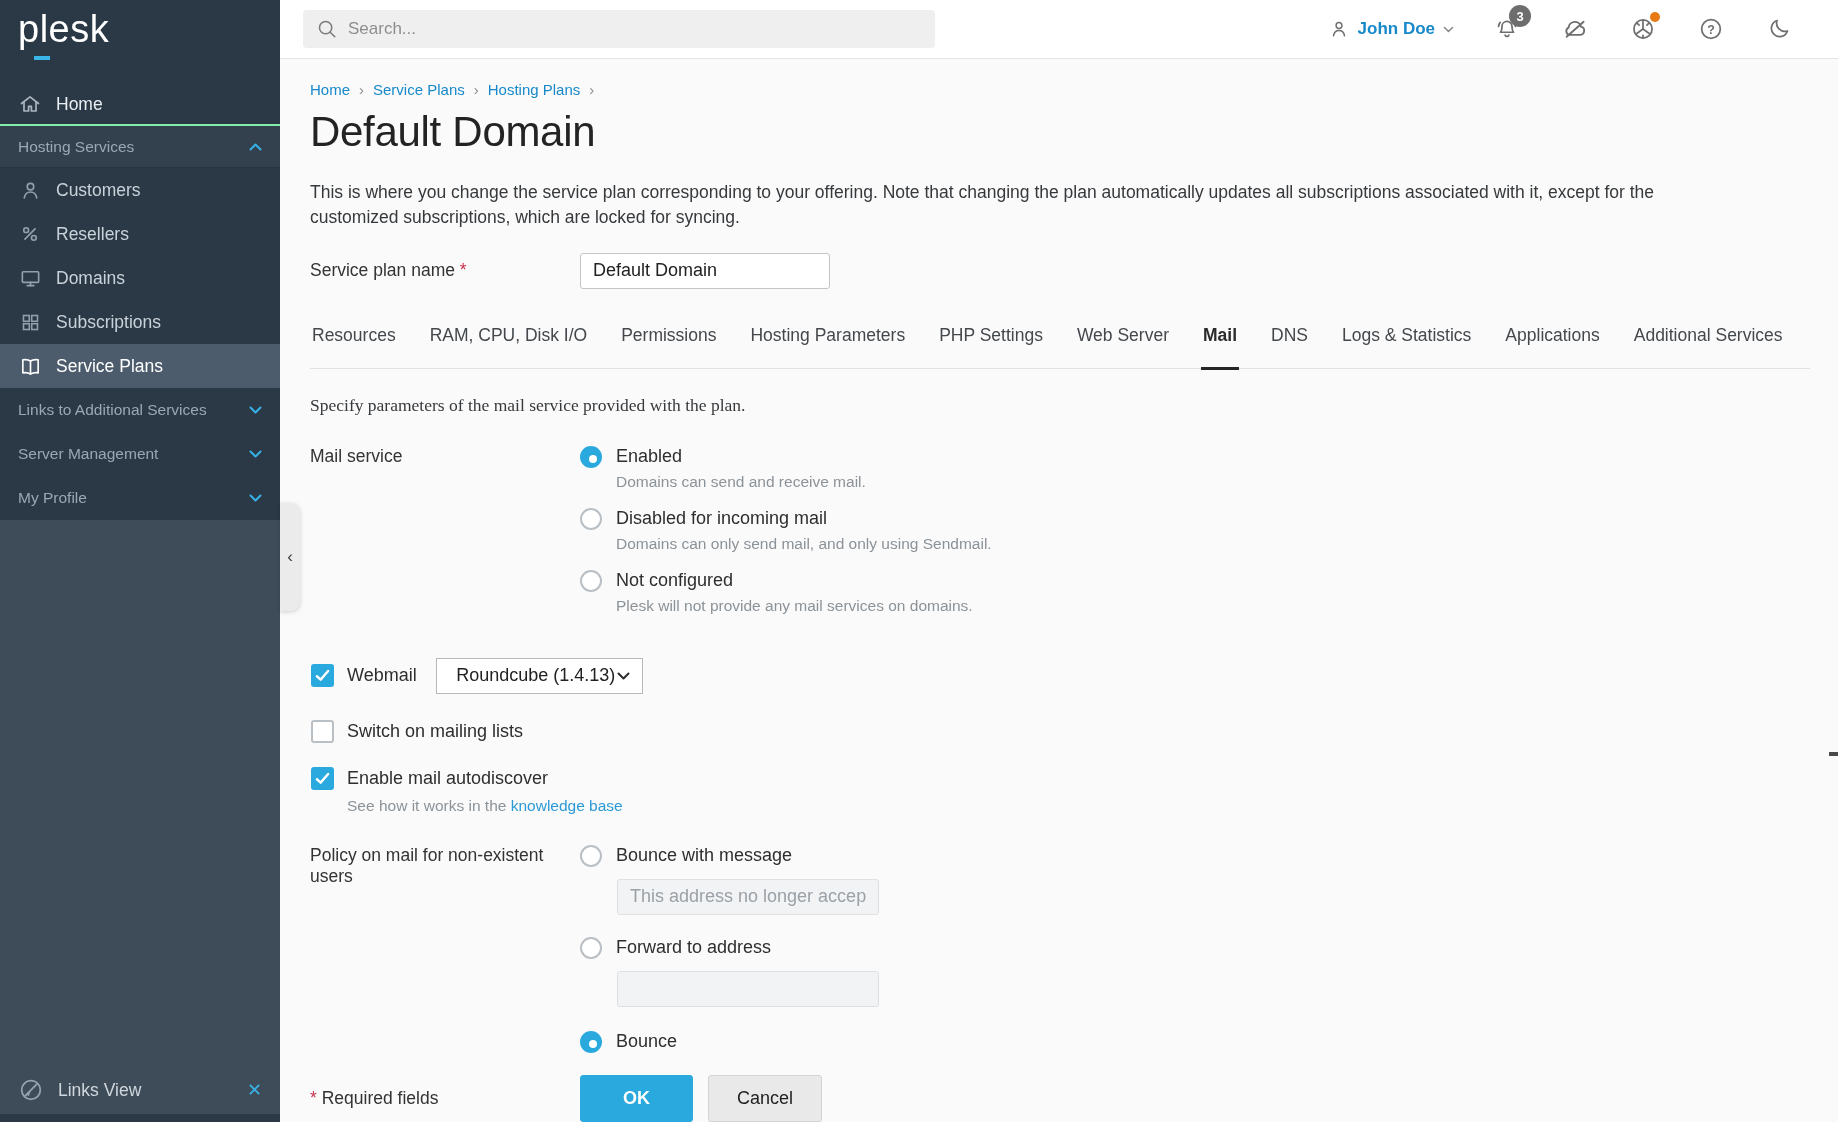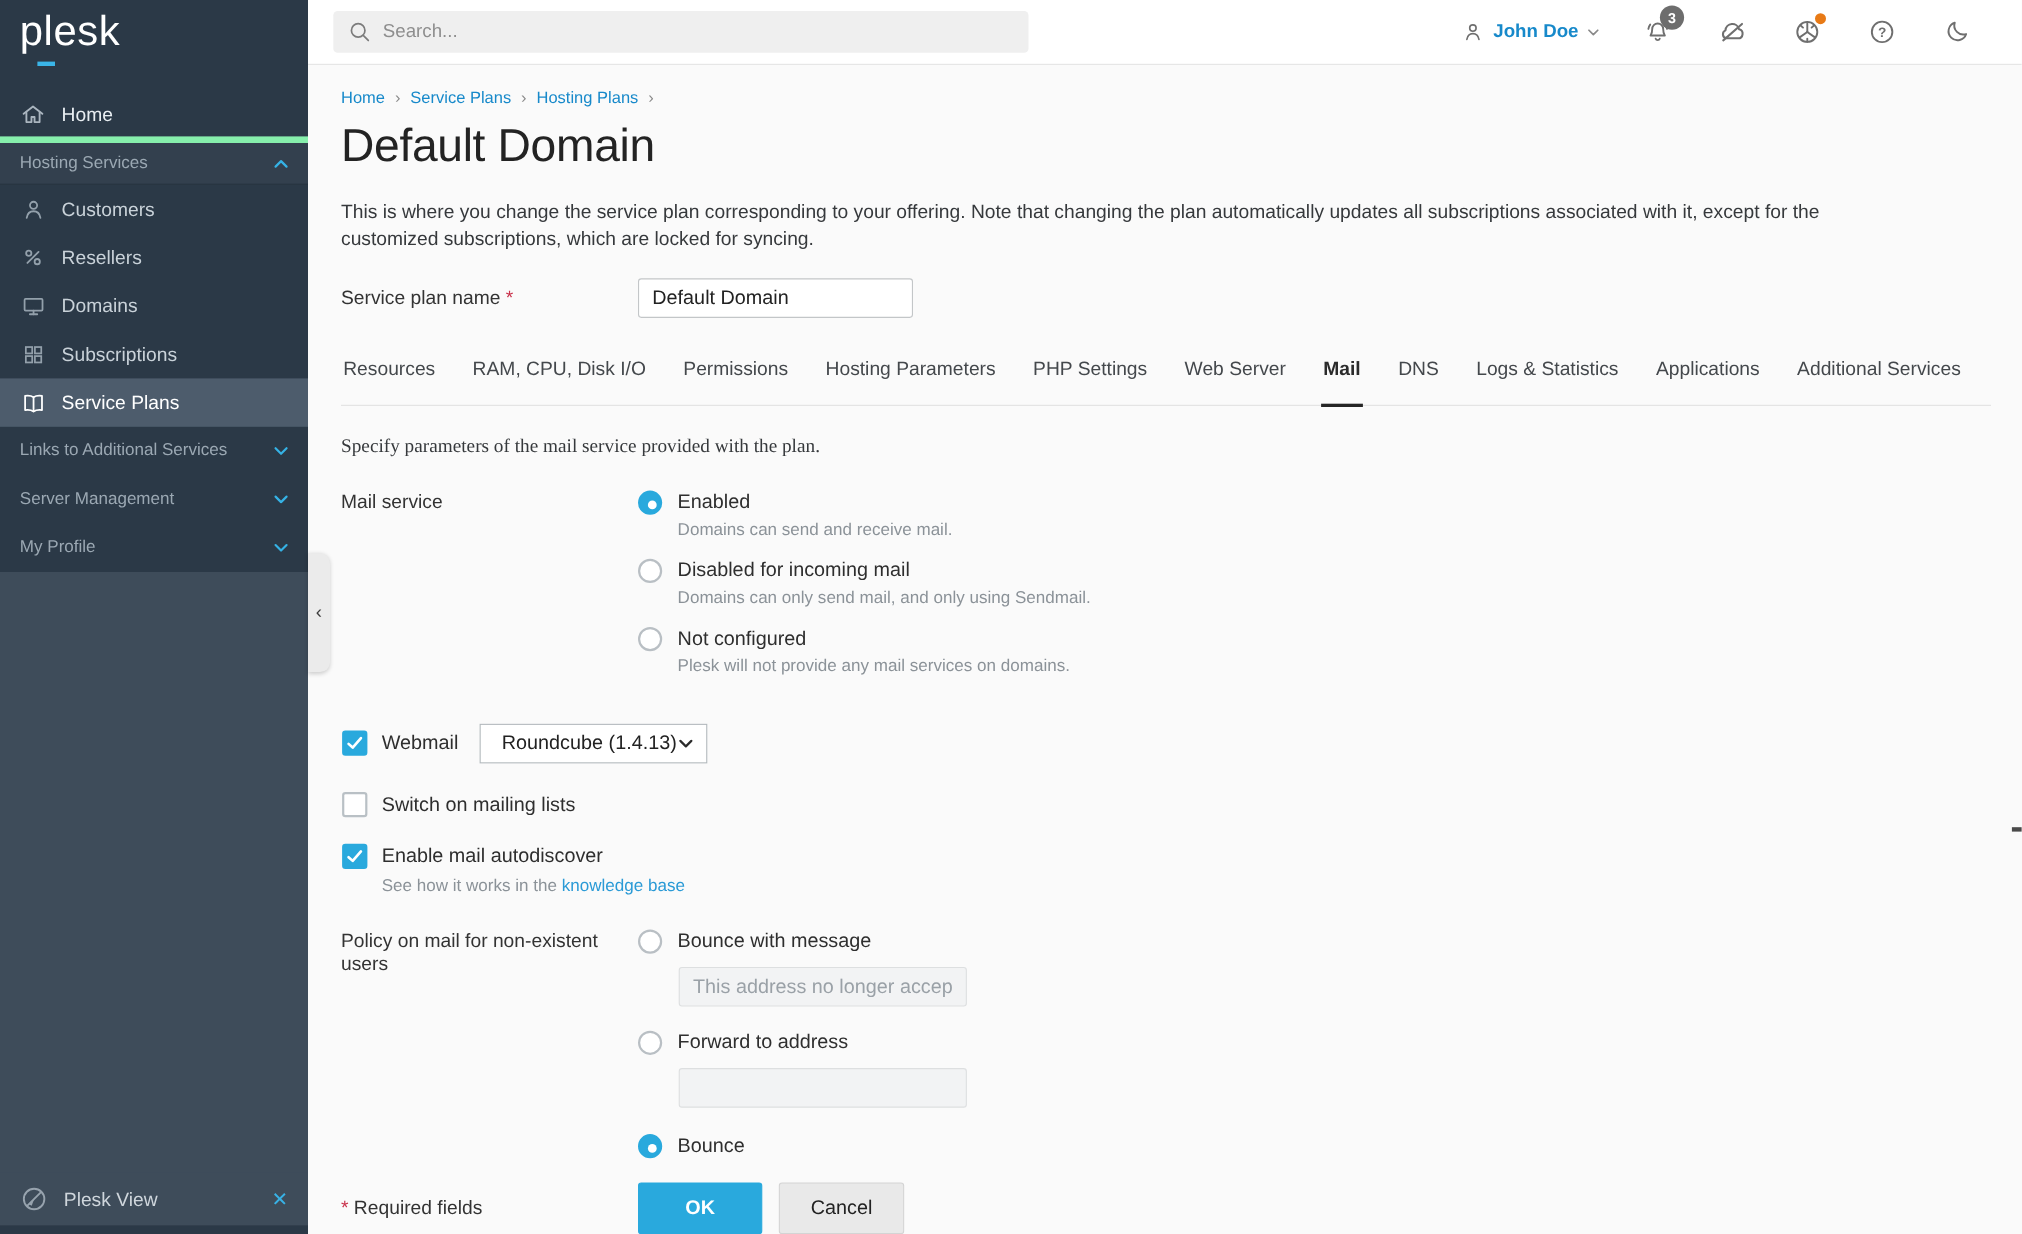--- a/index.html
+++ b/index.html
@@ -12,21 +12,21 @@
   .logo { position:relative; height:84px; flex:0 0 84px; }
   .logo-text { position:absolute; left:18px; top:8px; font-size:38px; color:#fff; letter-spacing:.5px; font-weight:400; }
   .logo-tick { position:absolute; left:34px; top:56px; width:16px; height:4px; background:#3ab5e8; }
   .nav-item { height:44px; display:flex; align-items:center; gap:14px; padding:0 18px; font-size:17.5px; color:#c9d2d9; cursor:pointer; }
   .nav-item.home { color:#e9eef2; height:40px; }
   .nav-item.active { background:#4d5c6c; color:#ffffff; }
   .nav-item .ico { width:24px; height:24px; display:flex; align-items:center; justify-content:center; color:#93a0ab; }
   .nav-item.active .ico { color:#ffffff; }
   .nav-item.home .ico { color:#aab5bf; }
   .nav-section { height:44px; display:flex; align-items:center; justify-content:space-between; padding:0 18px; font-size:15.5px; color:#9ba8b3; cursor:pointer; }
-  .nav-section.band { background:#33404e; border-top:6px solid #86efac; border-bottom:1px solid #27333f; }
+  .nav-section.band { background:#33404e; border-top:2px solid #86efac; border-bottom:1px solid #27333f; }
   .sidebar-rest { flex:1; background:#3e4c5a; }
   .change-view { position:absolute; left:0; right:0; bottom:8px; height:48px; display:flex; align-items:center; gap:14px; padding:0 18px; background:#3e4c5a; color:#cfd6dc; font-size:17.5px; cursor:pointer; }
   .change-view .ico { width:26px; height:26px; color:#97a3ae; }
   .change-view .close-x { margin-left:auto; color:#38b2e6; font-size:18px; cursor:pointer; }
   .bottom-strip { position:absolute; left:0; right:0; bottom:0; height:8px; background:#2b3947; }
   .chev-cyan { color:#35b2e5; }
 
   
   .collapse-handle { position:absolute; left:280px; top:503px; width:20px; height:108px; background:#ebebeb; border-radius:0 9px 9px 0; box-shadow:0 1px 4px rgba(0,0,0,.18); display:flex; align-items:center; justify-content:center; color:#3c3c3c; font-size:17px; cursor:pointer; z-index:5; }
 
@@ -207,21 +207,21 @@
     <div class="sidebar-rest"></div>
 
     <div class="change-view">
       <span class="ico">
         <svg width="26" height="26" viewBox="0 0 24 24" fill="none" stroke="currentColor" stroke-width="1.6" stroke-linecap="round">
             <circle cx="12" cy="12" r="8.6"></circle>
             <line x1="6.6" y1="17.4" x2="17.4" y2="6.6"></line>
             <path d="M7.6 16.4 12 12l-2 5.6z" fill="currentColor" stroke="none"></path>
           </svg>
       </span>
-      <span>Plesk View</span>
+      <span>Links View</span>
       <span class="close-x">✕</span>
     </div>
     <div class="bottom-strip"></div>
   </div>
 
   <div class="collapse-handle">
     <span>‹</span>
   </div>
 
   <div class="main">

